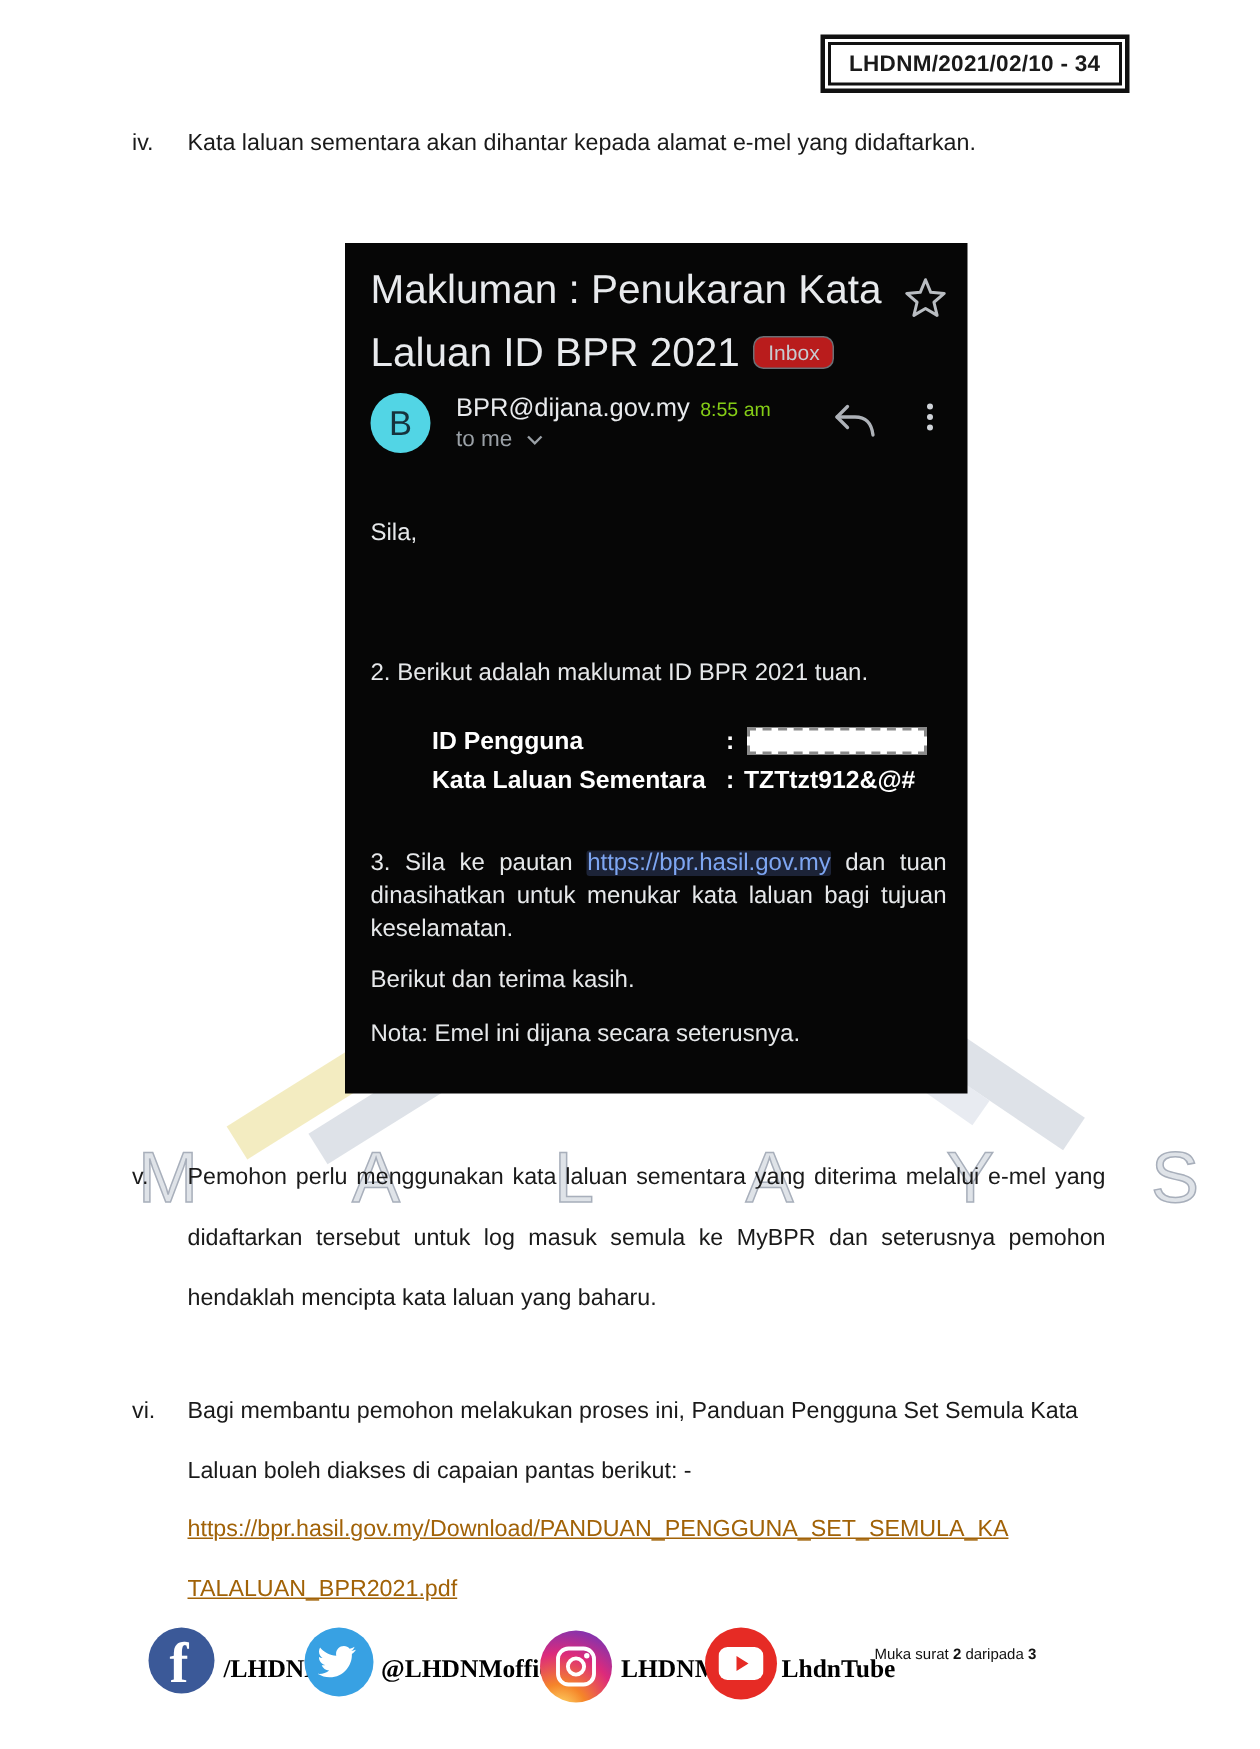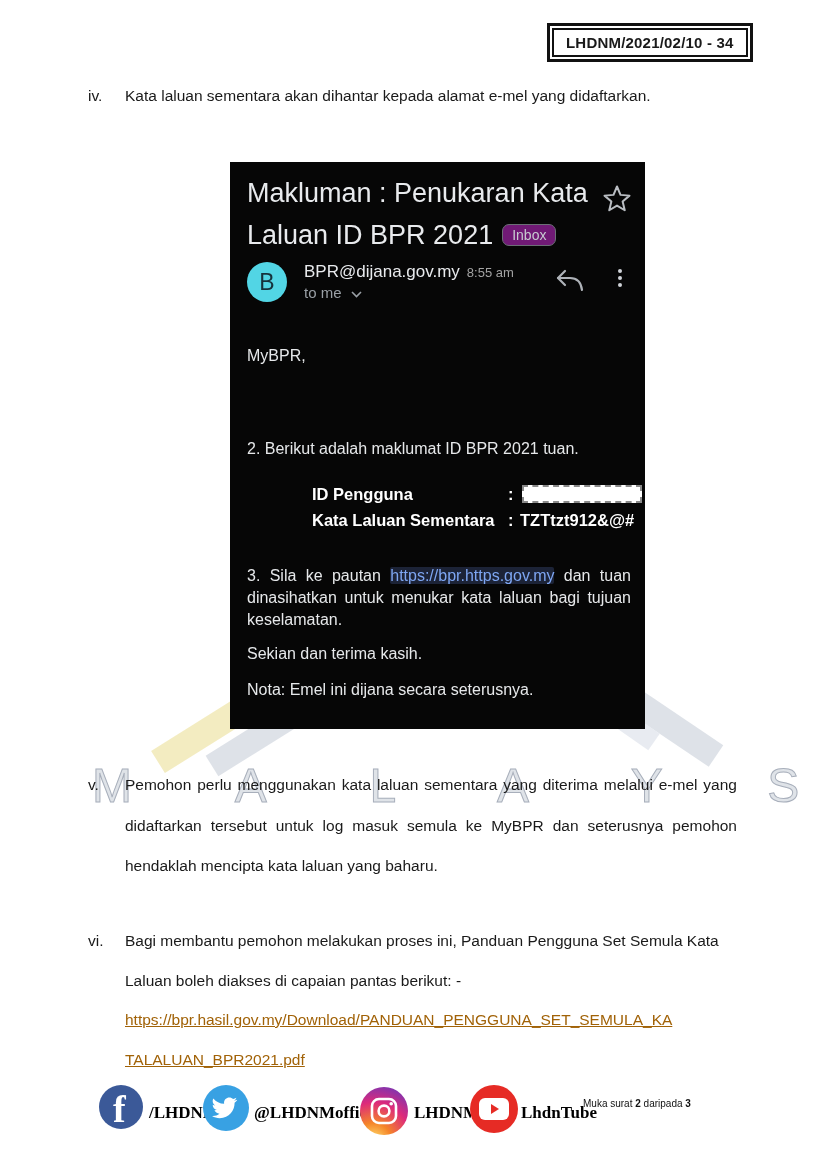--- a/index.html
+++ b/index.html
@@ -24,40 +24,40 @@
   .wm{position:absolute;left:0;top:0;z-index:0;}
   .wm-lhdn{position:absolute;left:228px;top:632px;font-size:102px;font-weight:bold;letter-spacing:26px;
            color:#aeb5c0;opacity:.5;z-index:0;white-space:pre;}
   .wm-msia{position:absolute;left:92px;top:758px;font-size:48px;letter-spacing:46px;color:#dfe3e8;
            -webkit-text-stroke:1px #a8afbb;z-index:0;white-space:pre;}
 
   
   .email{position:absolute;left:230px;top:162px;width:415px;height:567px;background:#060606;
          color:#e8eaed;z-index:2;font-family:"Liberation Sans",sans-serif;}
   .em-subject{position:absolute;left:17px;top:10px;right:52px;font-size:27px;line-height:42px;color:#e8eaed;}
-  .inbox-badge{display:inline-block;font-size:14px;line-height:18px;color:#c7cbd0;background:#701a75;
+  .inbox-badge{display:inline-block;font-size:14px;line-height:18px;color:#c7cbd0;background:#b91c1c;
                border:1px solid #6b6f75;border-radius:7px;padding:1px 9px;margin-left:9px;vertical-align:4px;}
   .star{position:absolute;right:13px;top:22px;}
   .sender-row{position:absolute;left:17px;top:100px;right:12px;height:44px;}
   .avatar{position:absolute;left:0;top:0;width:40px;height:40px;border-radius:50%;background:#52d5e5;
           color:#16323c;font-size:23px;font-weight:500;text-align:center;line-height:40px;}
   .sender-line{position:absolute;left:57px;top:0;white-space:nowrap;}
   .sender-name{font-size:17px;color:#e8eaed;}
-  .sender-time{font-size:13px;color:#a3a3a3;margin-left:7px;}
+  .sender-time{font-size:13px;color:#84cc16;margin-left:7px;}
   .tome-line{position:absolute;left:57px;top:22px;font-size:15px;color:#9aa0a6;}
   .reply{position:absolute;right:48px;top:6px;}
   .kebab{position:absolute;right:4px;top:4px;width:18px;height:32px;text-align:center;}
   .kebab i{display:block;width:4px;height:4px;border-radius:50%;background:#cfd3d8;margin:3px auto;}
   .em-body{font-size:16px;line-height:22px;color:#e6e8ea;}
   .em-salutation{position:absolute;left:17px;top:183px;}
   .em-para1{position:absolute;left:17px;top:222px;width:382px;text-align:justify;text-indent:14px;}
   .em-para2{position:absolute;left:17px;top:276px;}
   .em-creds{position:absolute;left:58px;top:319px;font-weight:bold;font-size:16.5px;line-height:26px;color:#fff;}
   .cred-row{display:flex;align-items:center;}
-  .cred-label{display:inline-block;width:196px;margin-left:24px;}
+  .cred-label{display:inline-block;width:196px;}
   .cred-colon{display:inline-block;width:12px;}
   .redacted{display:inline-block;width:116px;height:14px;background:#fff;border:2px dashed #8a8a8a;margin-left:2px;}
   .em-para3{position:absolute;left:17px;top:403px;width:384px;text-align:justify;}
   .em-link{color:#7ea6f2;background:rgba(110,140,230,.22);border-radius:2px;cursor:pointer;}
   .em-closing{position:absolute;left:17px;top:481px;}
   .em-note{position:absolute;left:17px;top:517px;}
 
   
   .footer{position:absolute;left:0;top:1080px;width:840px;height:60px;z-index:2;}
   .soc-icon{position:absolute;border-radius:50%;}
@@ -123,41 +123,41 @@
         <path d="M10 3L3 10l7 7" stroke="#aeb2b8" stroke-width="2.2" fill="none" stroke-linecap="round" stroke-linejoin="round"></path>
         <path d="M3 10h12c7.5 0 11 4 12 12" stroke="#aeb2b8" stroke-width="2.2" fill="none" stroke-linecap="round"></path>
       </svg>
       <div class="kebab">
           <i></i>
           <i></i>
           <i></i>
         </div>
     </div>
 
-    <div class="em-body em-salutation">MyBPR,</div>
+    <div class="em-body em-salutation">Sila,</div>
     <div class="em-body em-para2">2. Berikut adalah maklumat ID BPR 2021 tuan.</div>
 
     <div class="em-creds">
       <div class="cred-row">
         <span class="cred-label">ID Pengguna</span>
           <span class="cred-colon">:</span>
           <span class="redacted"></span>
       </div>
       <div class="cred-row">
         <span class="cred-label">Kata Laluan Sementara</span>
           <span class="cred-colon">:</span>
           <span>TZTtzt912&amp;@#</span>
       </div>
     </div>
 
     <div class="em-body em-para3">
-      <span>3. Sila ke pautan </span><span class="em-link">https://bpr.https.gov.my</span><span> dan tuan dinasihatkan untuk menukar kata laluan bagi tujuan keselamatan.</span>
-    </div>
-
-    <div class="em-body em-closing">Sekian dan terima kasih.</div>
+      <span>3. Sila ke pautan </span><span class="em-link">https://bpr.hasil.gov.my</span><span> dan tuan dinasihatkan untuk menukar kata laluan bagi tujuan keselamatan.</span>
+    </div>
+
+    <div class="em-body em-closing">Berikut dan terima kasih.</div>
     <div class="em-body em-note">Nota: Emel ini dijana secara seterusnya.</div>
   </div>
 
   <div class="item item-v">
     <span class="num">v.</span>
     <span class="txt">Pemohon perlu menggunakan kata laluan sementara yang diterima melalui e-mel yang didaftarkan tersebut untuk log masuk semula ke MyBPR dan seterusnya pemohon hendaklah mencipta kata laluan yang baharu.</span>
   </div>
 
   <div class="item item-vi">
     <span class="num">vi.</span>

